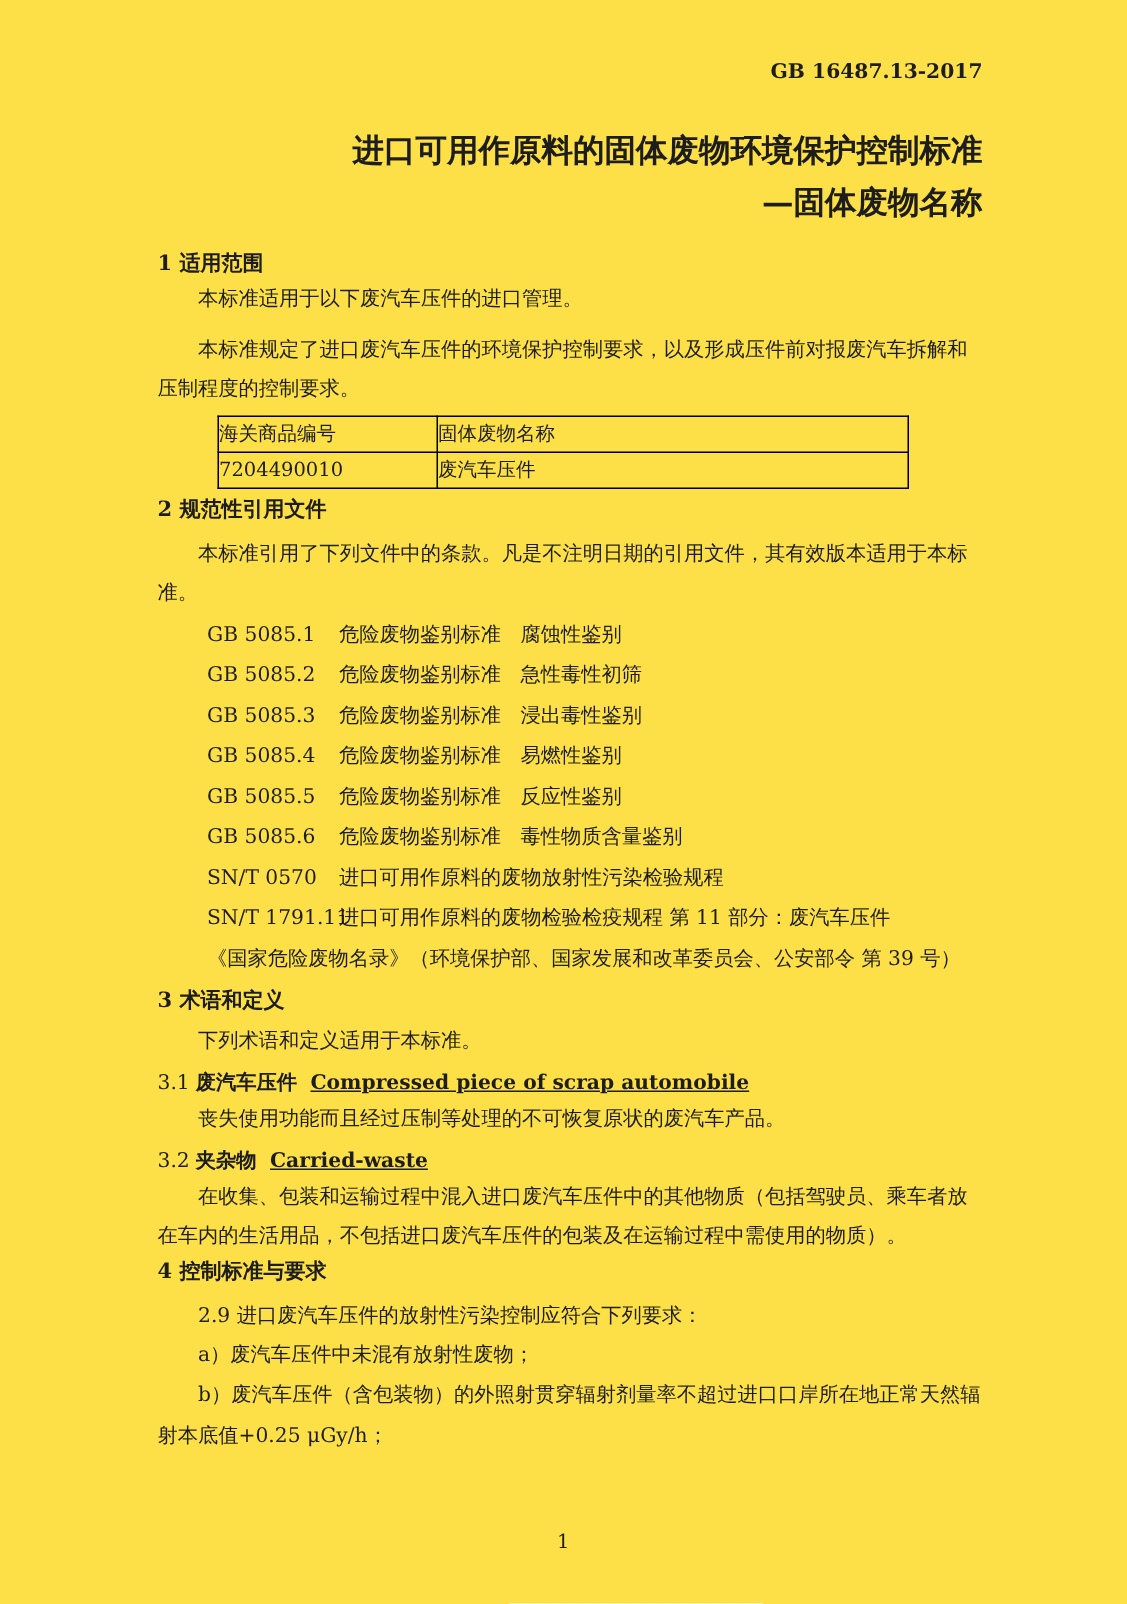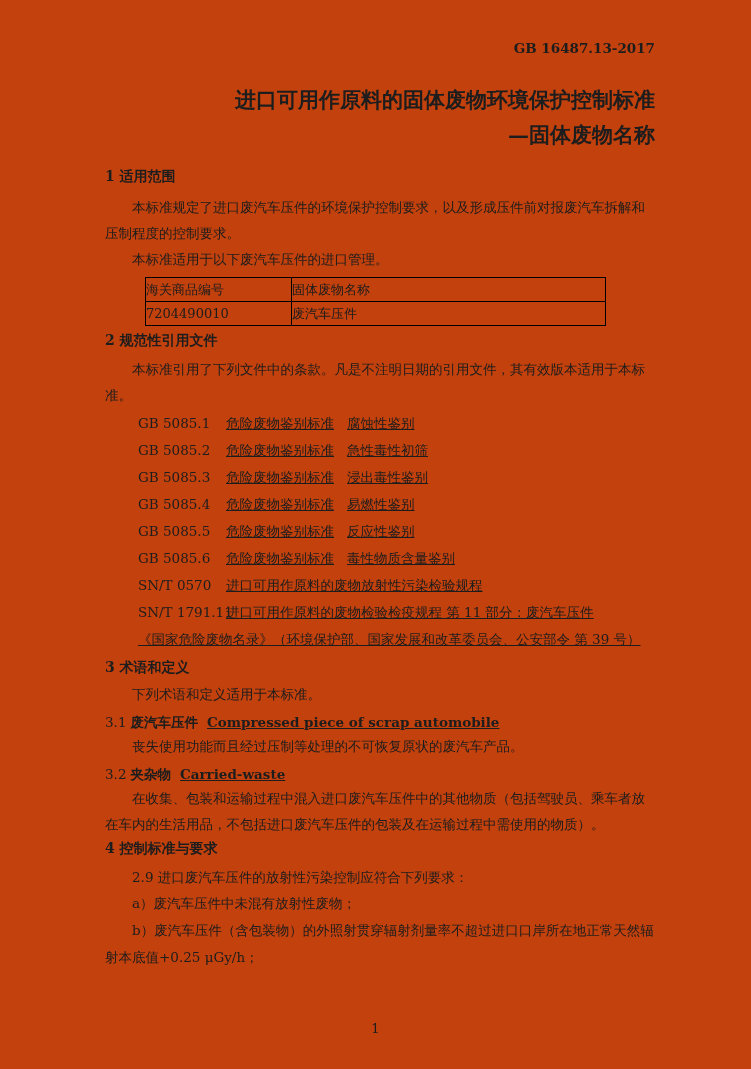--- a/index.html
+++ b/index.html
@@ -1,20 +1,20 @@
 <!DOCTYPE html>
 <html><head>
 <meta charset="utf-8">
 <style>
   html, body { margin: 0; padding: 0; background: #ffffff; }
   .page {
     position: relative;
     width: 751px;
     height: 1069px;
-    background: #c2410c;
+    background: #fde047;
     color: #1d1d1d;
     box-sizing: border-box;
     padding: 40px 96px 0 105px;
     font-family: "DejaVu Serif", "Liberation Serif", serif;
     font-size: 13.5px;
     overflow: hidden;
   }
   .doc-number {
     text-align: right;
     font-weight: bold;
@@ -56,21 +56,20 @@
     height: 23px;
     padding: 0;
     line-height: 23px;
   }
   table.hs-table .col-code { width: 145px; }
   .ref-list { margin-top: 2px; }
   .ref-row {
     padding-left: 33px;
     line-height: 27px;
     white-space: nowrap;
-    text-decoration: underline;
   }
   .ref-code { display: inline-block; width: 88px; }
   .ref-sub { margin-left: 13px; }
   .term-heading {
     margin: 4px 0 0 0;
     line-height: 22px;
     font-size: 13.5px;
   }
   .term-heading .term-name { font-weight: bold; margin-left: 4px; }
   .term-heading .term-english { font-weight: bold; margin-left: 9px; text-decoration: underline; }
@@ -93,22 +92,22 @@
 <div class="page">
 
   <div class="doc-number">GB 16487.13-2017</div>
 
   <div class="doc-title">
     <div>进口可用作原料的固体废物环境保护控制标准</div>
     <div>—固体废物名称</div>
   </div>
 
   <div class="sec-heading">1 适用范围</div>
+  <p class="body" style="margin-top:0">本标准适用于以下废汽车压件的进口管理。</p>
   <p class="body first">本标准规定了进口废汽车压件的环境保护控制要求，以及形成压件前对报废汽车拆解和压制程度的控制要求。</p>
-  <p class="body" style="margin-top:0">本标准适用于以下废汽车压件的进口管理。</p>
 
   <table class="hs-table">
     <tbody>
         <tr>
       <th class="col-code">海关商品编号</th>
       <th>固体废物名称</th>
     </tr>
     <tr>
       <td>7204490010</td>
       <td>废汽车压件</td>

